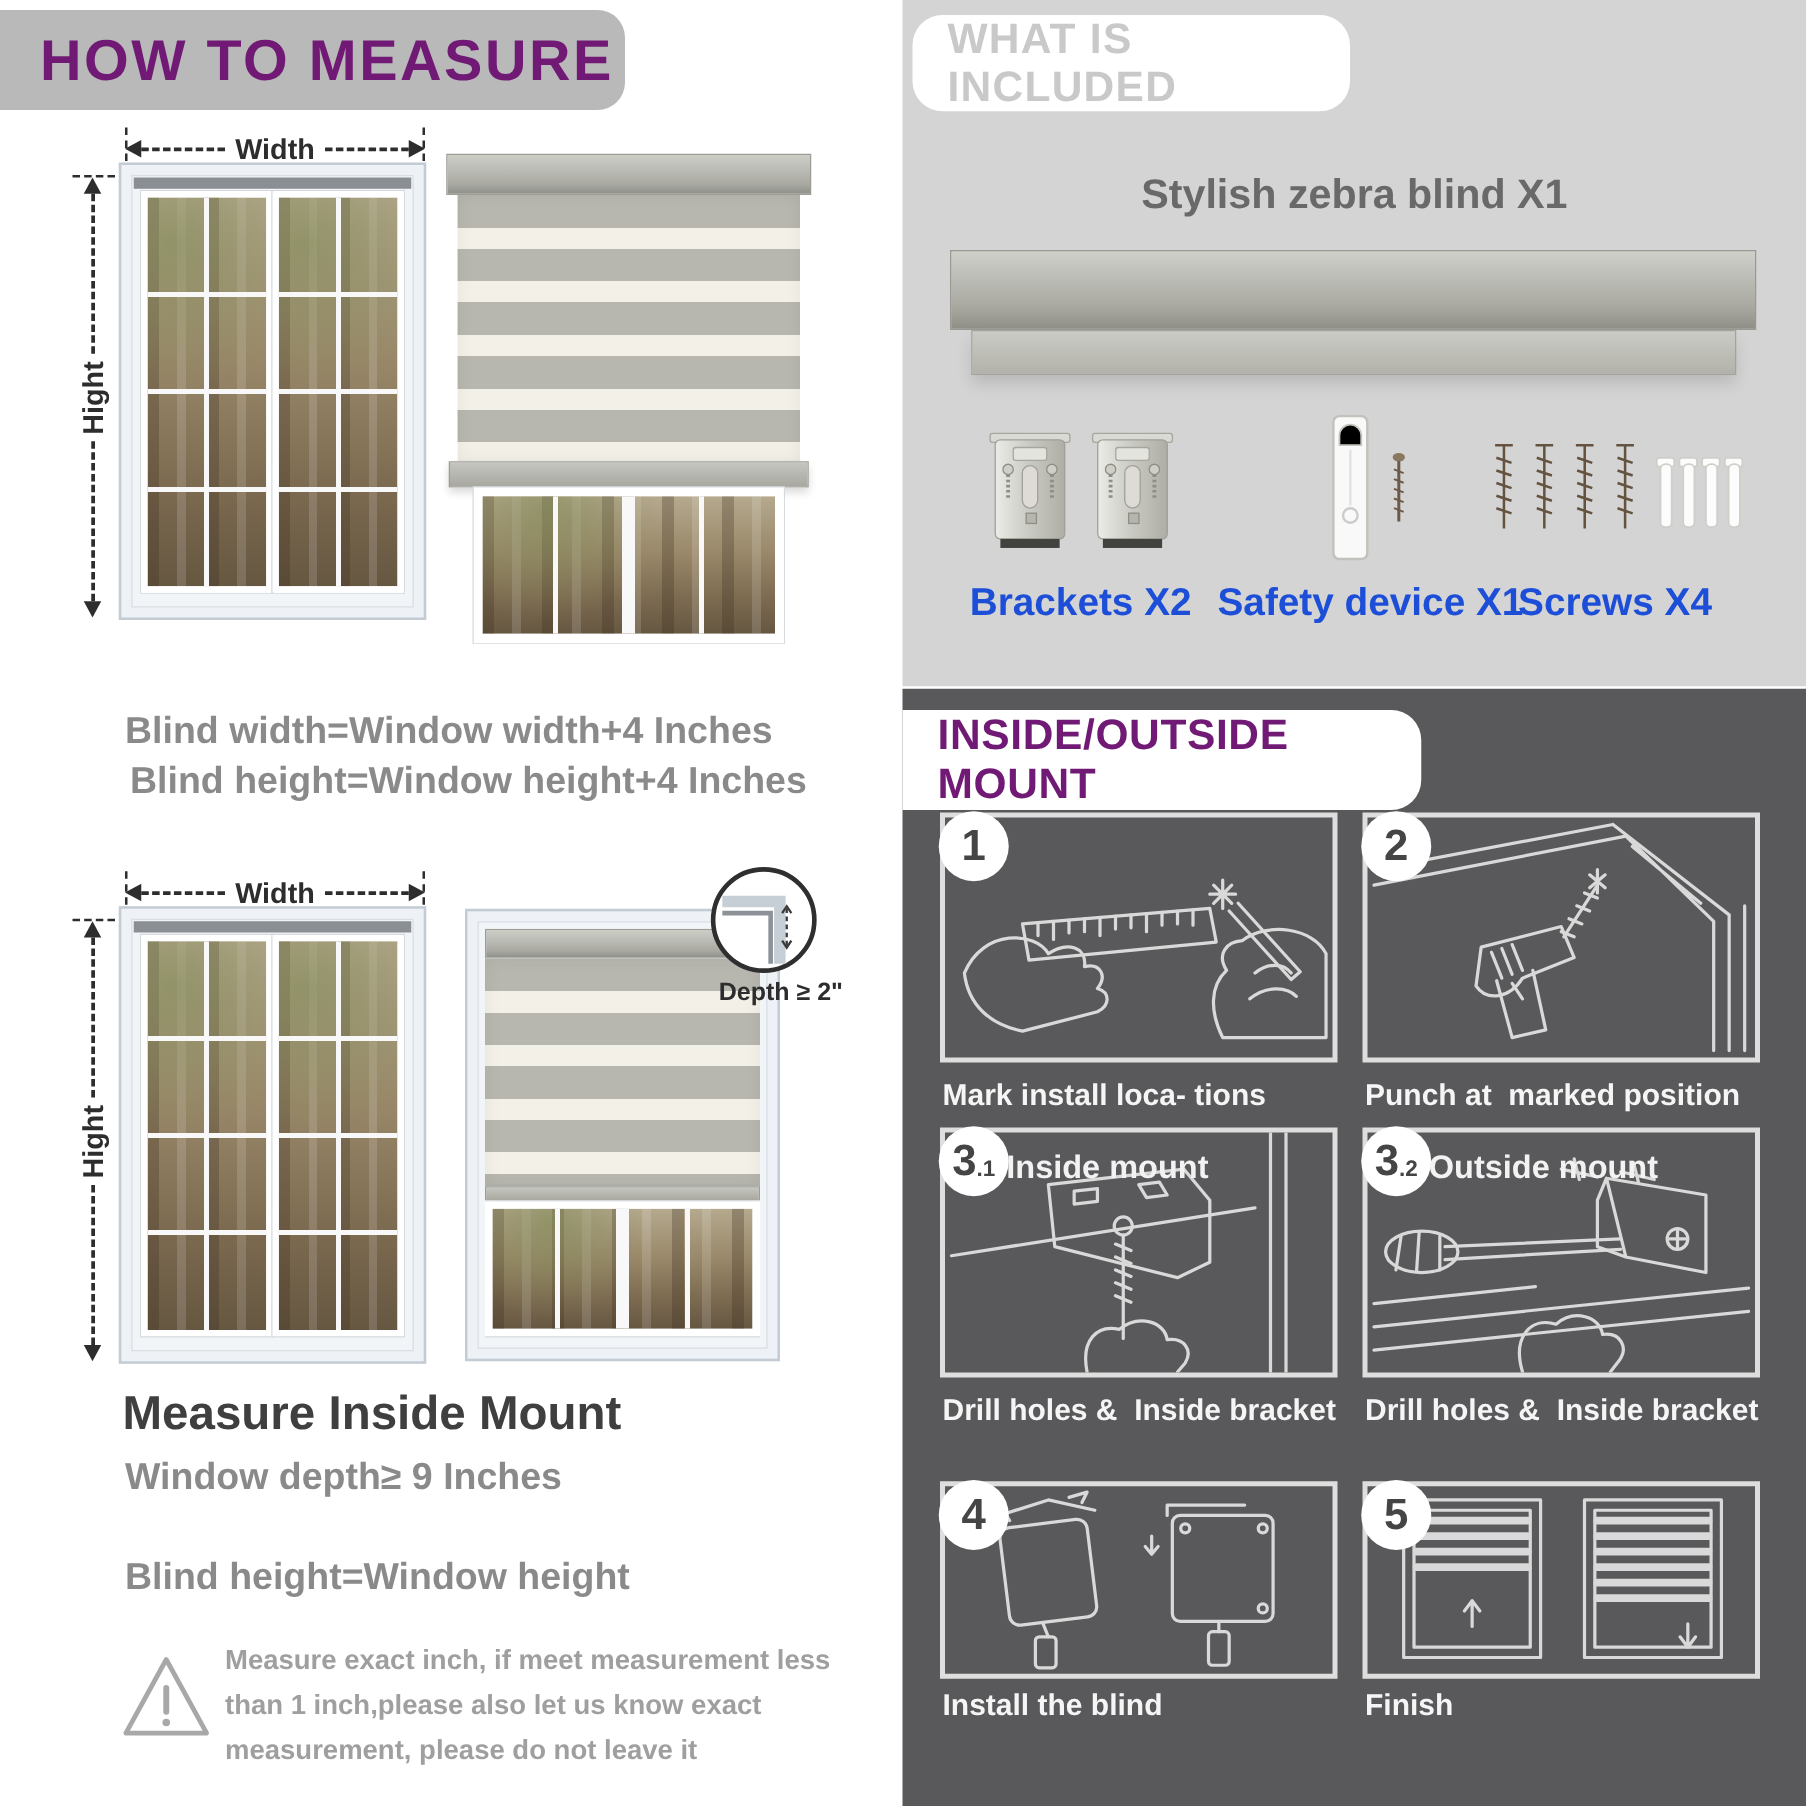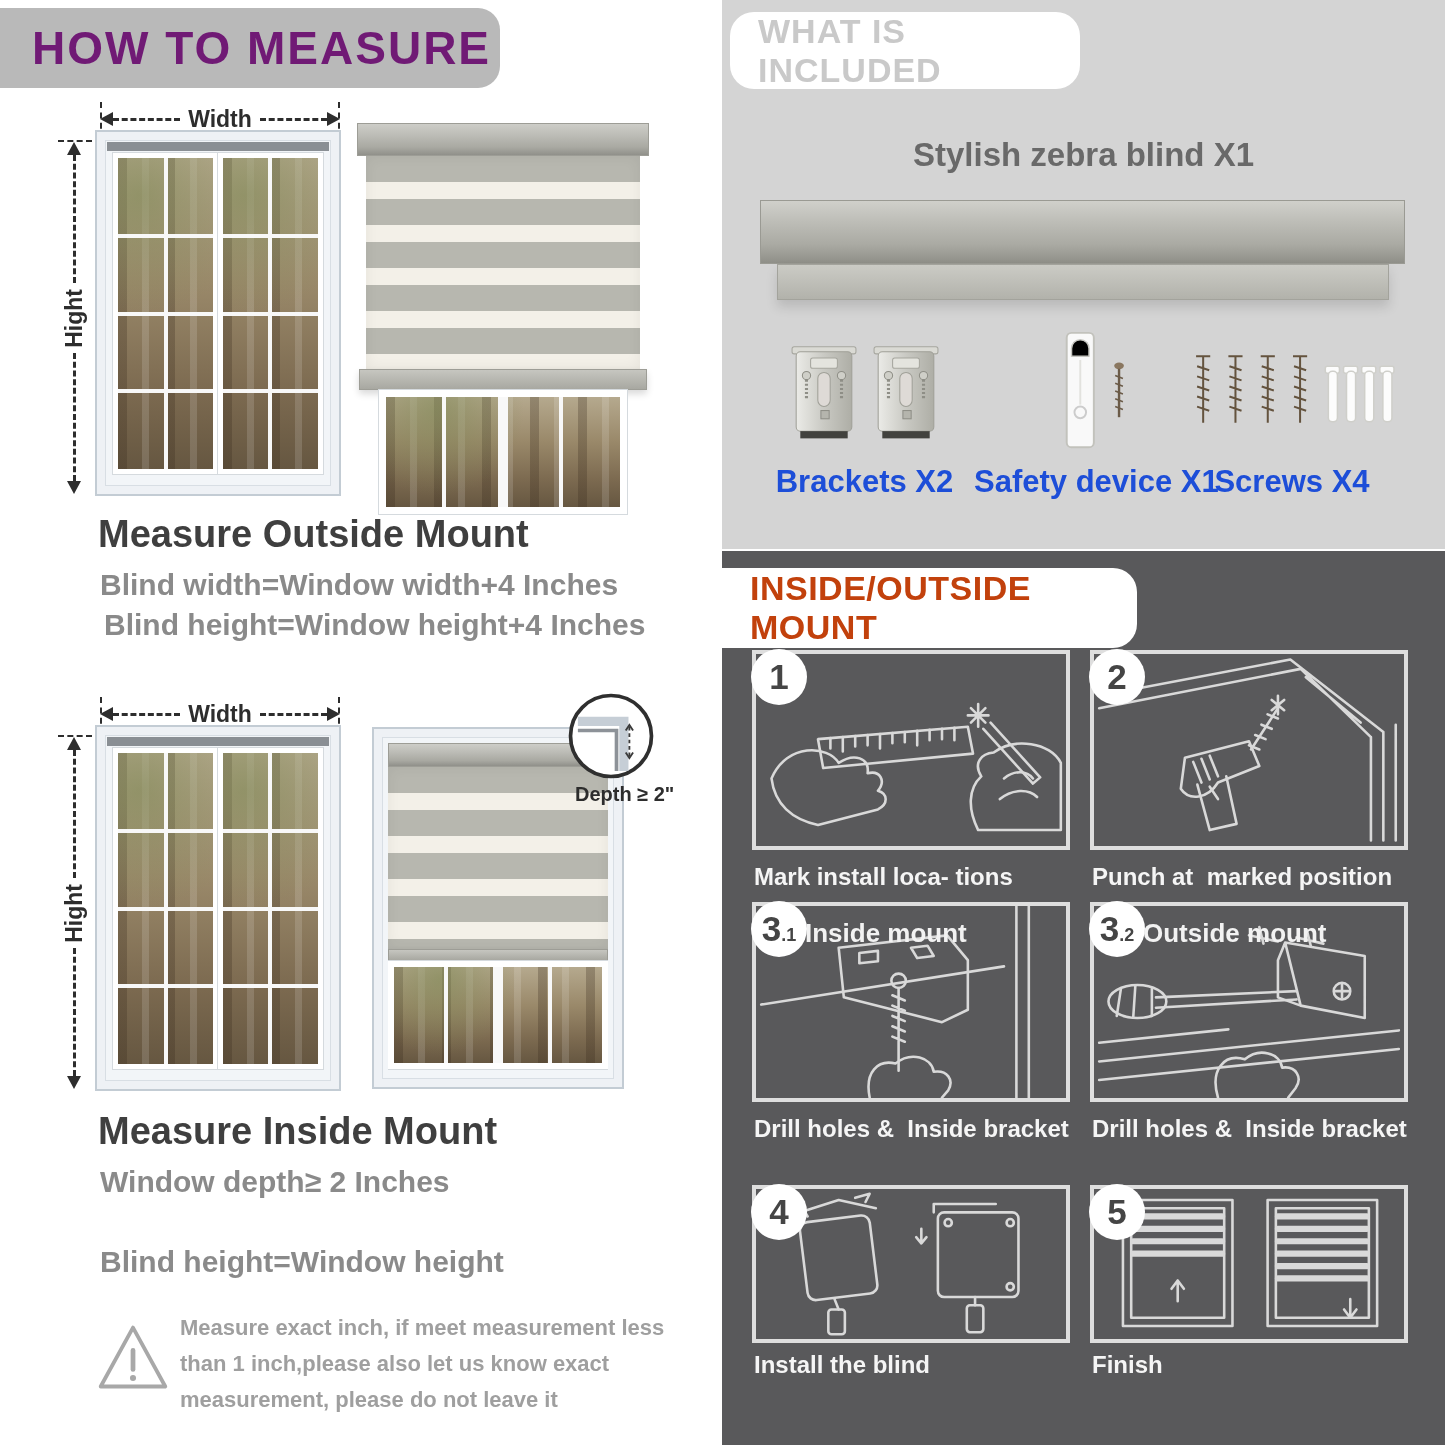--- a/index.html
+++ b/index.html
@@ -74,21 +74,21 @@
   .hr-low{position:absolute;left:55px;top:264px;width:612px;height:36px;
     background:linear-gradient(180deg,#cbcbc5,#b2b2ab);border:1px solid #a3a39c;box-sizing:border-box;
     box-shadow:0 7px 12px rgba(0,0,0,.13);}
   .comp{position:absolute;top:332px;text-align:center;}
   .comp-icons{height:120px;display:flex;align-items:center;justify-content:center;gap:14px;}
   .comp-label{margin-top:12px;font-size:31px;font-weight:700;color:#1d4ed8;white-space:nowrap;}
 
   .darkpanel{left:722px;top:551px;width:723px;height:894px;background:#59595b;}
   .mount-box{position:absolute;left:0;top:17px;width:415px;height:80px;background:#fff;border-radius:0 24px 24px 0;
     display:flex;align-items:center;padding-left:28px;box-sizing:border-box;}
-  .mount-box span{font-size:34px;font-weight:700;color:#c2410c;letter-spacing:.5px;}
+  .mount-box span{font-size:34px;font-weight:700;color:#701a75;letter-spacing:.5px;}
 
   .step{position:absolute;border:4px solid #dedede;box-sizing:border-box;}
   .badge{position:absolute;top:-5px;left:-5px;width:56px;height:56px;background:#fff;border-radius:50%;
     display:flex;align-items:center;justify-content:center;color:#454545;font-weight:700;}
   .badge .n{font-size:35px;} .badge .s{font-size:18px;margin-top:12px;}
   .ptitle{position:absolute;top:12px;left:49px;color:#f2f2f2;font-size:26px;font-weight:700;}
   .cap{position:absolute;color:#f5f5f5;font-size:24px;font-weight:700;white-space:pre;}
   .step svg{position:absolute;inset:0;width:100%;height:100%;}
   .la{stroke:#d9d9d9;stroke-width:2.5;fill:none;stroke-linecap:round;stroke-linejoin:round;}
 </style>
@@ -134,21 +134,20 @@
 
   <div class="abs" style="left:357px;top:123px;width:292px;">
     <div class="headrail" style="width:292px;height:33px;"></div>
     <div class="fabric" style="margin:0 9px;height:213px;"></div>
     <div class="botrail" style="margin:0 2px;height:21px;"></div>
     <div style="margin:0 22px;height:110px;position:relative;border:7px solid #fff;box-shadow:0 0 0 1px #d5dade;overflow:hidden;">
       <div class="photo grid4"></div>
     </div>
   </div>
 
-  <h2 class="abs sec" style="left:98px;top:513px;">Measure Outside Mount</h2>
   <p class="abs formula" style="left:100px;top:568px;">Blind width=Window width+4 Inches</p>
   <p class="abs formula" style="left:104px;top:608px;">Blind height=Window height+4 Inches</p>
 
   <div class="abs dimw" style="left:100px;top:703px;width:240px;">
     <span class="tick l"></span>
     <span class="ar-l"></span>
     <span class="dash"></span>
     <span class="lbl">Width</span>
     <span class="dash"></span>
     <span class="ar-r"></span>
@@ -190,21 +189,21 @@
   <svg class="abs" style="left:565px;top:690px;" width="92" height="92" viewBox="0 0 100 100">
     <circle cx="50" cy="50" r="44" fill="#ffffff" stroke="#2f2f2f" stroke-width="4"></circle>
     <path d="M14 34 L64 34 L64 88" stroke="#c6ced6" stroke-width="10" fill="none"></path>
     <path d="M14 44 L56 44 L56 88" stroke="#8d9298" stroke-width="4" fill="none"></path>
     <path d="M70 40 L70 72" stroke="#3a3a3a" stroke-width="2" stroke-dasharray="4 3" fill="none"></path>
     <path d="M66 44 l4 -6 l4 6 M66 68 l4 6 l4 -6" stroke="#3a3a3a" stroke-width="2" fill="none"></path>
   </svg>
   <div class="abs depth-lbl" style="left:575px;top:783px;">Depth ≥ 2"</div>
 
   <h2 class="abs sec" style="left:98px;top:1110px;">Measure Inside Mount</h2>
-  <p class="abs formula" style="left:100px;top:1165px;">Window depth≥ 2 Inches</p>
+  <p class="abs formula" style="left:100px;top:1165px;">Window depth≥ 9 Inches</p>
   <p class="abs formula" style="left:100px;top:1245px;">Blind height=Window height</p>
 
   <svg class="abs" style="left:95px;top:1320px;" width="76" height="76" viewBox="0 0 80 80">
     <path d="M40 8 L74 70 L6 70 Z" fill="none" stroke="#a8a8a8" stroke-width="4" stroke-linejoin="round"></path>
     <path d="M40 32 L40 52" stroke="#a8a8a8" stroke-width="5" stroke-linecap="round"></path>
     <circle cx="40" cy="61" r="3.2" fill="#a8a8a8"></circle>
   </svg>
   <p class="abs warn-text" style="left:180px;top:1310px;width:500px;">Measure exact inch, if meet measurement less than 1 inch,please also let us know exact measurement, please do not leave it</p>
 
   <div class="abs lightpanel">

